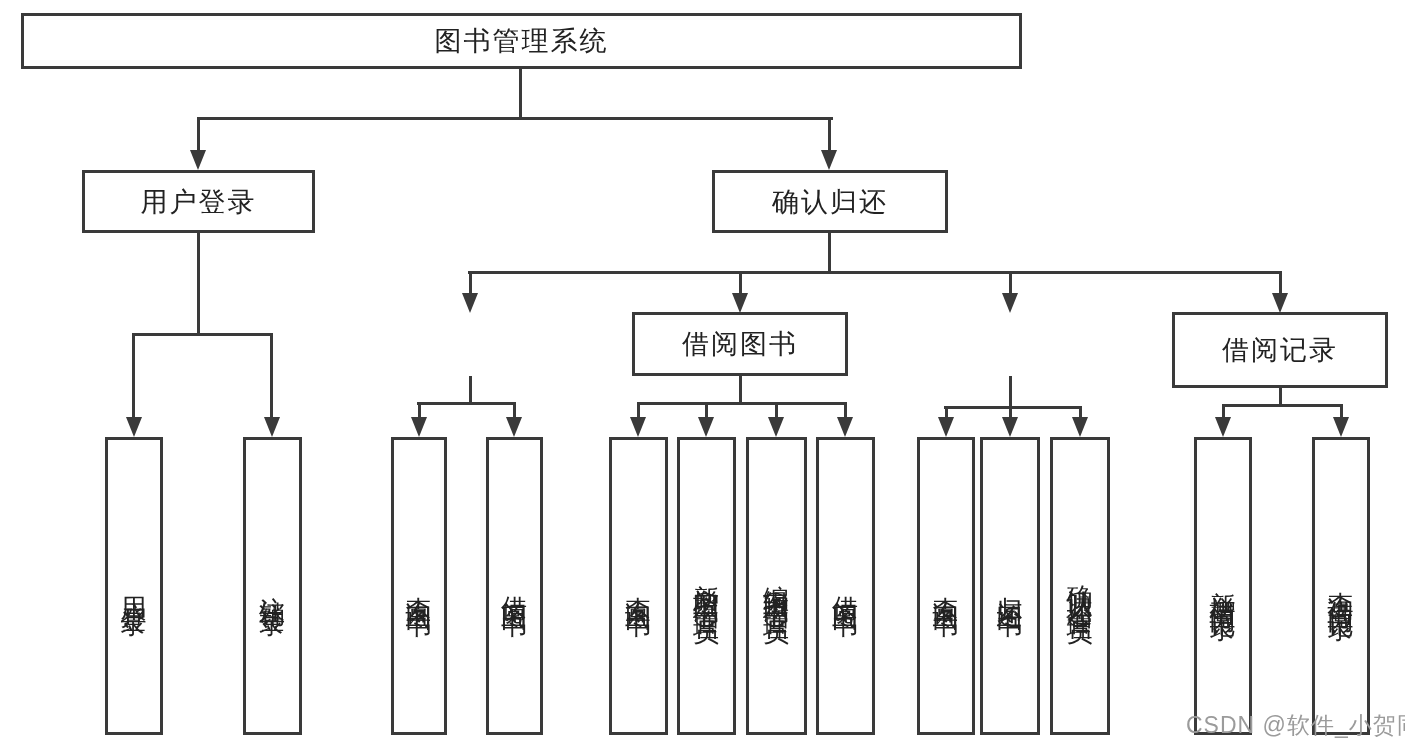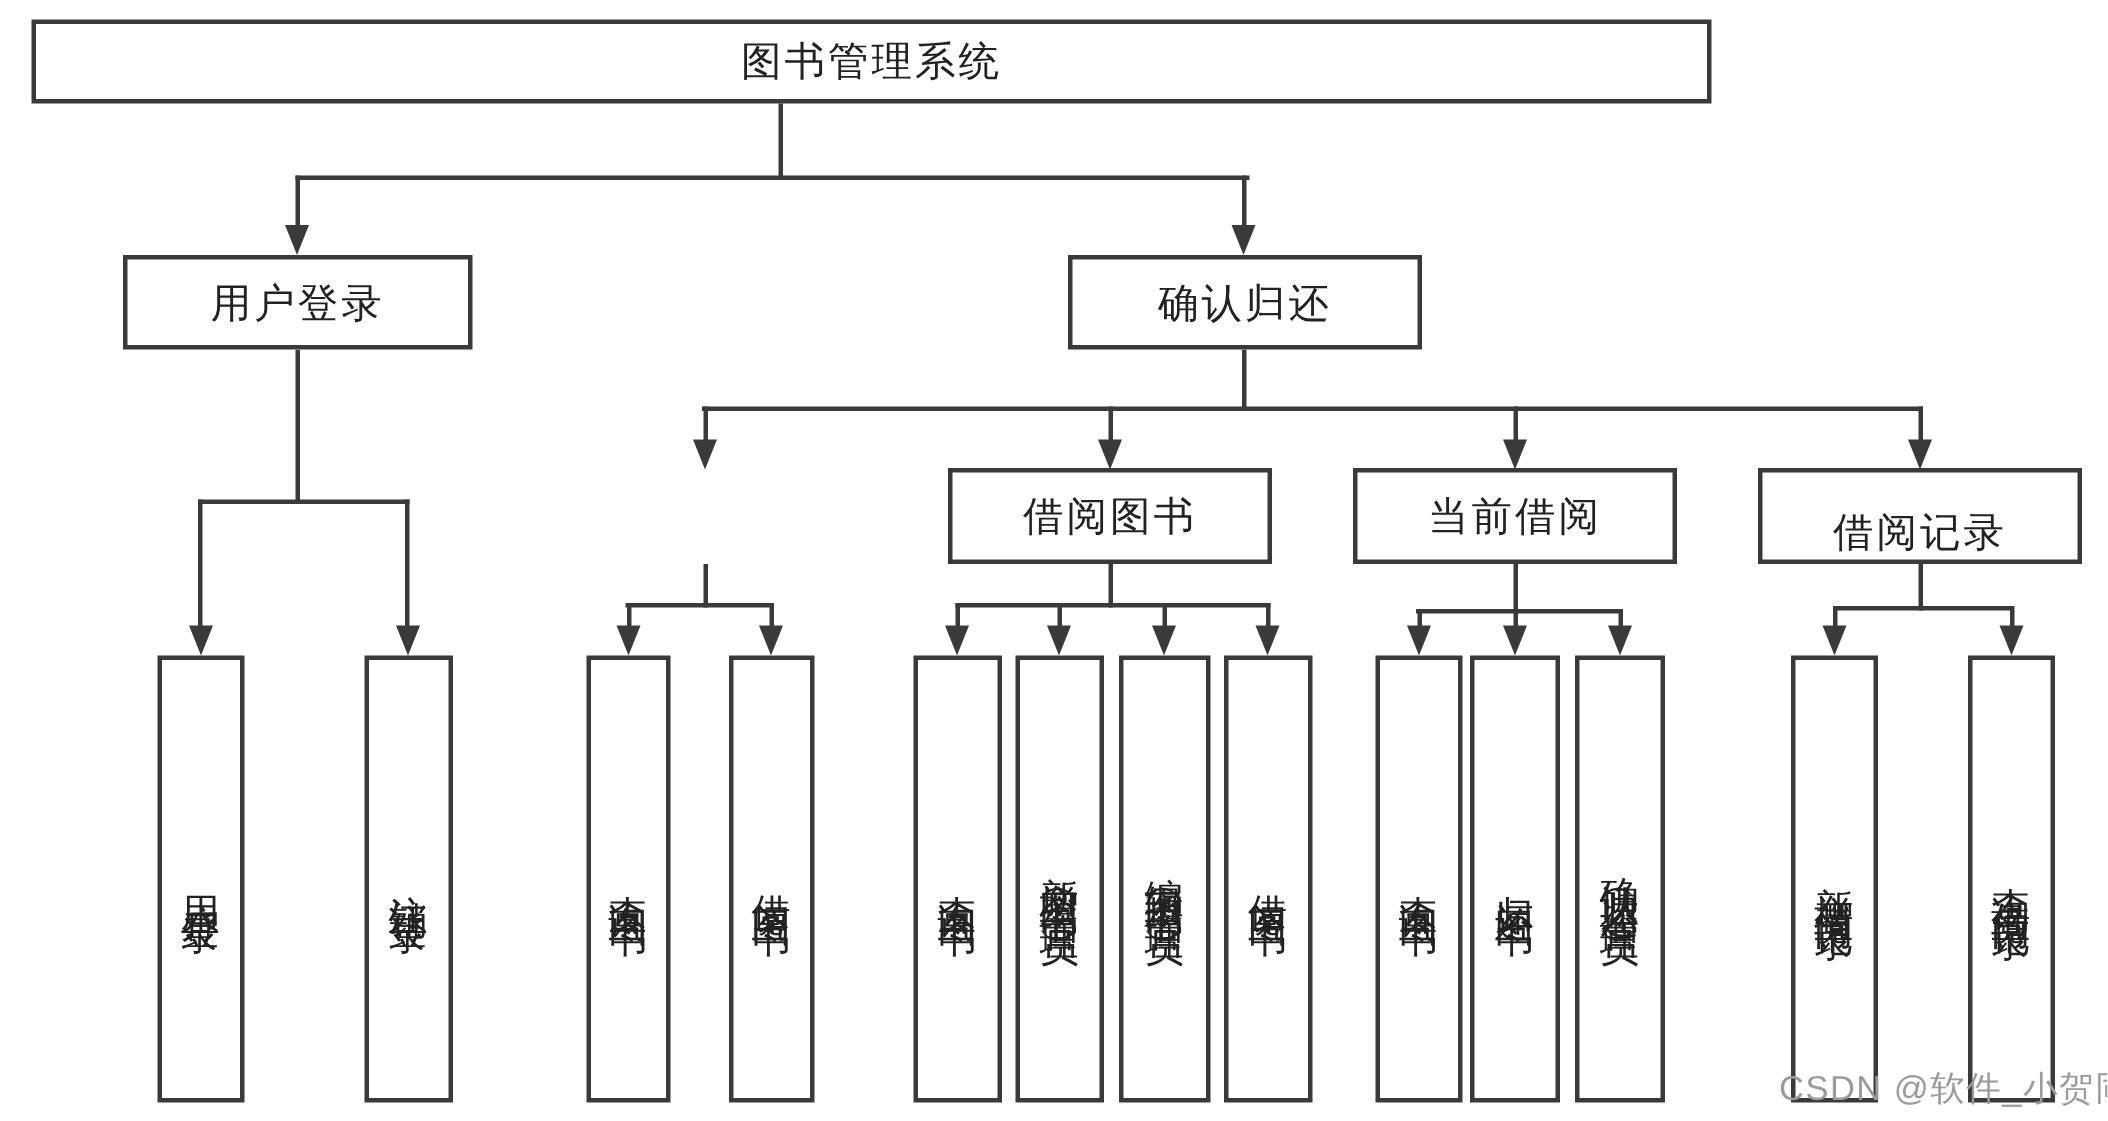--- a/index.html
+++ b/index.html
@@ -39,29 +39,29 @@
     border-right:8px solid transparent;
     border-top:20px solid var(--line);
   }
   .watermark{
     position:absolute;left:1186px;top:710px;
     font-size:23px;color:var(--wm);letter-spacing:1px;
     white-space:nowrap;z-index:5;
   }
 
   
-  .b-root{left:21px;top:13px;width:1120px;height:56px;}
+  .b-root{left:21px;top:13px;width:1001px;height:56px;}
   
   .b-user-login{left:82px;top:170px;width:233px;height:63px;}
   .b-book-mgmt{left:712px;top:170px;width:236px;height:63px;}
   
   .b-new-books{left:362px;top:312px;width:216px;height:64px;}
   .b-book-borrow{left:632px;top:312px;width:216px;height:64px;}
   .b-current-borrow{left:902px;top:312px;width:216px;height:64px;}
-  .b-borrow-records{left:1172px;top:312px;width:216px;height:64px;align-items:flex-end;}
+  .b-borrow-records{left:1172px;top:312px;width:216px;height:76px;}
   
   .leaf{top:437px;height:298px;}
   .b-leaf-user-login{left:105px;width:58px;}
   .b-leaf-logout{left:243px;width:59px;}
   .b-leaf-nb-query{left:391px;width:56px;}
   .b-leaf-nb-borrow{left:486px;width:57px;}
   .b-leaf-bb-query{left:609px;width:59px;}
   .b-leaf-bb-add{left:677px;width:59px;}
   .b-leaf-bb-edit{left:746px;width:61px;}
   .b-leaf-bb-borrow{left:816px;width:59px;}
@@ -142,23 +142,20 @@
   <div class="box b-user-login">
     <span class="hlabel">用户登录</span>
   </div>
   <div class="box b-book-mgmt">
     <span class="hlabel">确认归还</span>
   </div>
 
   <div class="box b-book-borrow">
     <span class="hlabel">借阅图书</span>
   </div>
-  <div class="box b-current-borrow">
-    <span class="hlabel">当前借阅</span>
-  </div>
   <div class="box b-borrow-records">
     <span class="hlabel">借阅记录</span>
   </div>
 
   <div class="box leaf b-leaf-user-login">
     <span class="vtext">用户登录</span>
   </div>
   <div class="box leaf b-leaf-logout">
     <span class="vtext">注销登录</span>
   </div>

